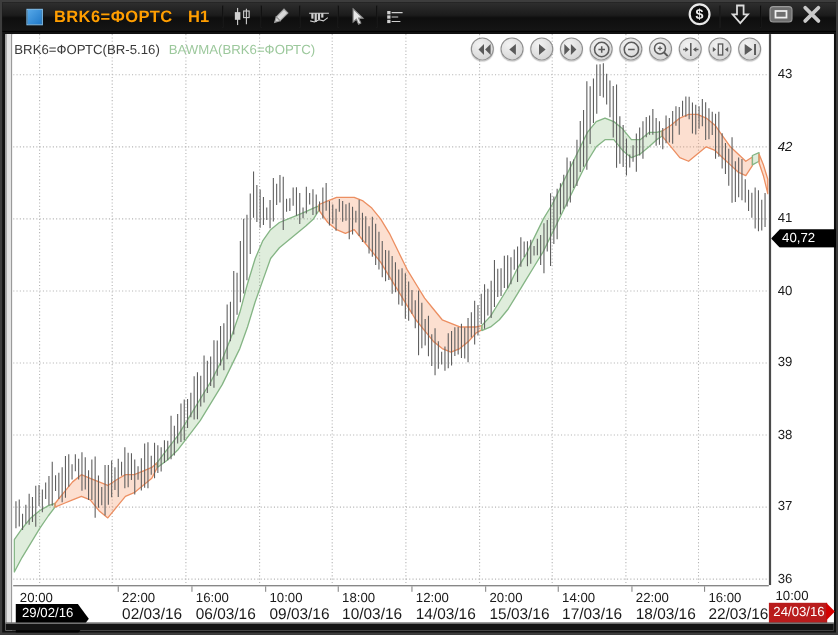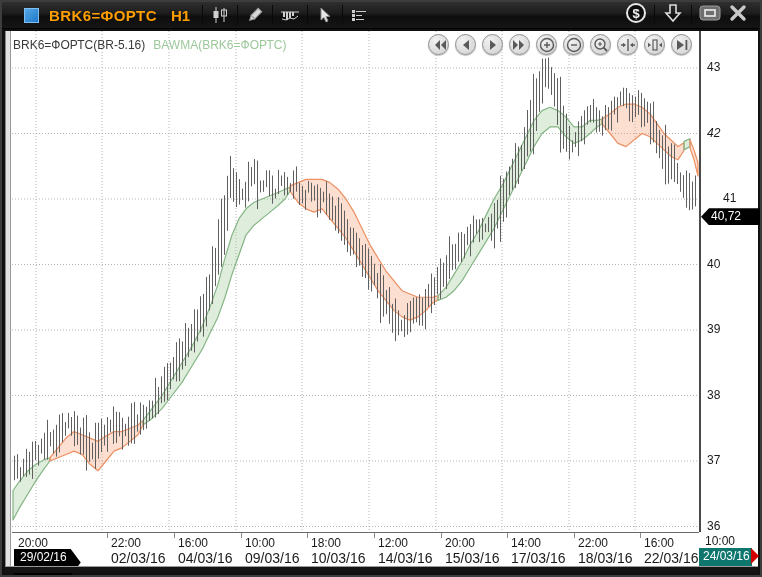--- a/index.html
+++ b/index.html
@@ -60,21 +60,21 @@
   .t-tickmark{position:absolute;top:0;width:1px;height:5px;background:#8a8a8a;}
   .t-time{position:absolute;top:3px;font-size:12px;color:#1a1a1a;white-space:nowrap;}
   .t-date{position:absolute;top:17px;font-size:14px;color:#1a1a1a;white-space:nowrap;}
   .start-date-marker{position:absolute;top:16px;left:2px;background:#000;color:#fff;font-size:12px;
     height:27px;line-height:16px;padding:0 4px 0 6px;
     clip-path:polygon(0 0,calc(100% - 10px) 0,100% 50%,calc(100% - 10px) 100%,0 100%);
     padding-right:14px;}
   
   .axis-bottom{position:absolute;left:694px;top:501px;width:59px;height:34px;background:#fff;}
   .end-time{position:absolute;left:6px;top:2px;font-size:12px;color:#1a1a1a;}
-  .end-date-marker{position:absolute;left:0;top:16px;background:#0f766e;color:#fff;font-size:12px;
+  .end-date-marker{position:absolute;left:0;top:16px;background:#b91c1c;color:#fff;font-size:12px;
     height:20px;line-height:16px;padding:0 2px 0 4px;}
   .end-arrow{position:absolute;left:52px;top:16px;width:0;height:0;
     border-top:8px solid transparent;border-bottom:8px solid transparent;border-left:8px solid #d40000;}
   .bottom-frame{position:absolute;left:0;top:535px;width:753px;height:7px;
     background:#141414;border-top:1px solid #9a9a9a;}
 </style>
 </head>
 <body>
 
 <div class="window">
@@ -295,37 +295,37 @@
           <span><svg width="14" height="18" viewBox="0 0 14 18">
               <path d="M2 9 L7 4 L12 9 M2 15 L7 10 L12 15" fill="none" stroke="#3c3c64" stroke-width="2.2"></path>
             </svg></span>
         </div>
       </div>
 
     <div class="price-axis" id="price-axis">
       <div class="price-marker" id="price-marker" style="top: 177.34px;">40,72</div>
     <div class="p-tick" style="top: 29px;">43</div>
         <div class="p-tick" style="top: 95px; font-style: italic;">42</div>
-        <div class="p-tick" style="top: 160px; margin-left: 16px;">41</div>
+        <div class="p-tick" style="top: 160px;">41</div>
         <div class="p-tick" style="top: 225.5px;">40</div>
         <div class="p-tick" style="top: 291px;">39</div>
         <div class="p-tick" style="top: 356.5px;">38</div>
         <div class="p-tick" style="top: 422px;">37</div>
         <div class="p-tick" style="top: 487.5px;">36</div>
       </div>
 
     <div class="time-axis" id="time-axis">
         <div class="t-time" style="left: 6px;">20:00</div>
         <div class="start-date-marker">29/02/16</div>
         <div class="t-tickmark" style="left: 95px;"></div>
         <div class="t-time" style="left: 99px;">22:00</div>
         <div class="t-date" style="left: 99px;">02/03/16</div>
         <div class="t-tickmark" style="left: 162px;"></div>
         <div class="t-time" style="left: 166px;">16:00</div>
-        <div class="t-date" style="left: 166px;">04/03/16</div>
+        <div class="t-date" style="left: 166px;">06/03/16</div>
         <div class="t-tickmark" style="left: 229px;"></div>
         <div class="t-time" style="left: 233px;">10:00</div>
         <div class="t-date" style="left: 233px;">09/03/16</div>
         <div class="t-tickmark" style="left: 295px;"></div>
         <div class="t-time" style="left: 299px;">18:00</div>
         <div class="t-date" style="left: 299px;">10/03/16</div>
         <div class="t-tickmark" style="left: 362px;"></div>
         <div class="t-time" style="left: 366px;">12:00</div>
         <div class="t-date" style="left: 366px;">14/03/16</div>
         <div class="t-tickmark" style="left: 429px;"></div>

